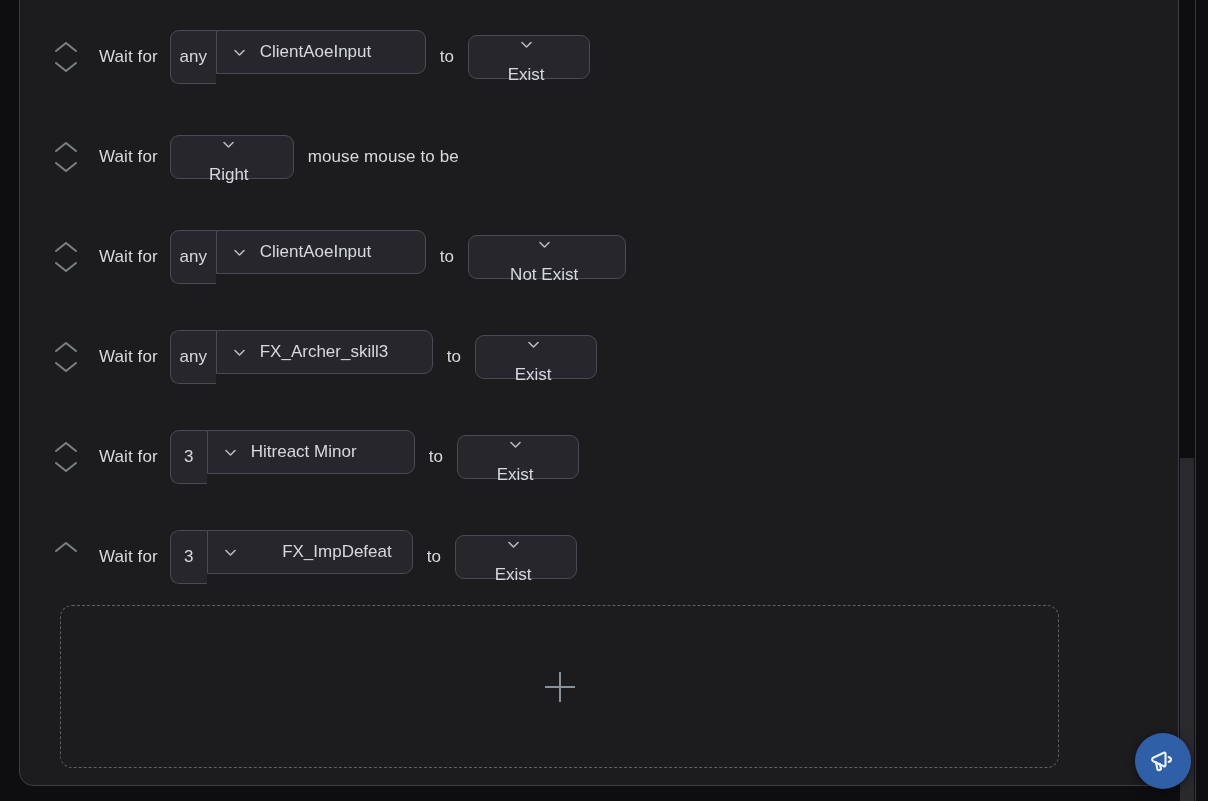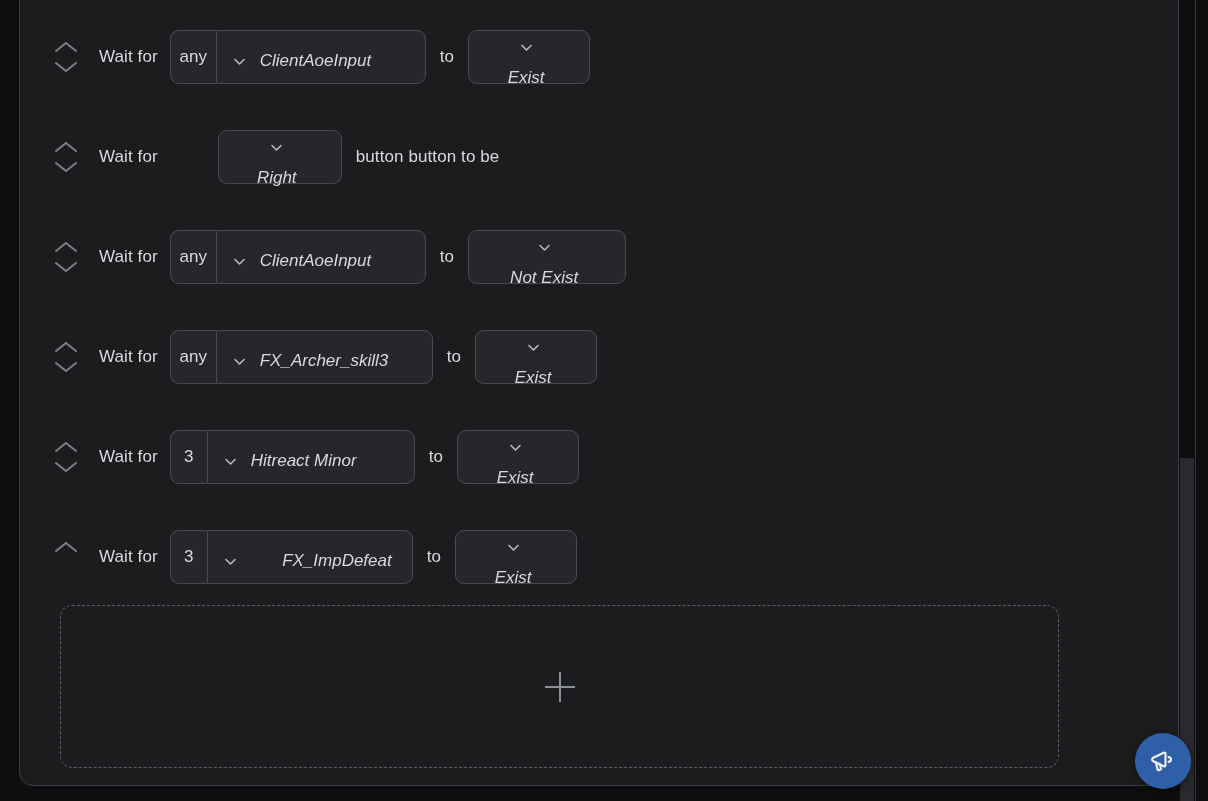--- a/index.html
+++ b/index.html
@@ -100,31 +100,30 @@
     font-family: "Liberation Sans", sans-serif;
     font-size: 17px;
     display: flex;
     align-items: center;
     justify-content: center;
     box-sizing: border-box;
     outline: none;
   }
 
   .sel {
-    height: 54px;
+    height: 44px;
     background: #27272b;
     border: 1px solid #474b54;
     border-radius: 9px;
     display: flex;
     align-items: center;
     gap: 12px;
-    padding: 8px 20px 0 14px;
+    padding: 0 20px 0 14px;
     box-sizing: border-box;
     cursor: pointer;
-    font-style: italic;
   }
   .grp .sel {
     border-radius: 0 9px 9px 0;
   }
   .sel .caret {
     width: 17px;
     height: 17px;
     flex: 0 0 auto;
     opacity: .9;
   }
@@ -261,29 +260,29 @@
                 <polyline points="3,11 13,3 23,11"></polyline>
               </svg>
           </span>
           <span class="chev">
             <svg viewBox="0 0 26 14" width="26" height="14" fill="none" stroke="#8b9199" stroke-width="2" stroke-linecap="round" stroke-linejoin="round">
                 <polyline points="3,3 13,11 23,3"></polyline>
               </svg>
           </span>
         </div>
         <span class="lbl">Wait for</span>
-        <div class="sel solo" style="min-width:124px;margin-left:48px;">
+        <div class="sel solo" style="min-width:124px;">
           <span class="caret">
             <svg viewBox="0 0 17 17" width="17" height="17" fill="none" stroke="#c7cace" stroke-width="1.6" stroke-linecap="round" stroke-linejoin="round">
                 <polyline points="4,6.5 8.5,11 13,6.5"></polyline>
               </svg>
           </span>
           <span class="txt">Right</span>
         </div>
-        <span class="lbl mid">button button to be</span>
+        <span class="lbl mid">mouse mouse to be</span>
       </div>
 
       <div class="row" style="top:206px;">
         <div class="reorder">
           <span class="chev">
             <svg viewBox="0 0 26 14" width="26" height="14" fill="none" stroke="#8b9199" stroke-width="2" stroke-linecap="round" stroke-linejoin="round">
                 <polyline points="3,11 13,3 23,11"></polyline>
               </svg>
           </span>
           <span class="chev">

